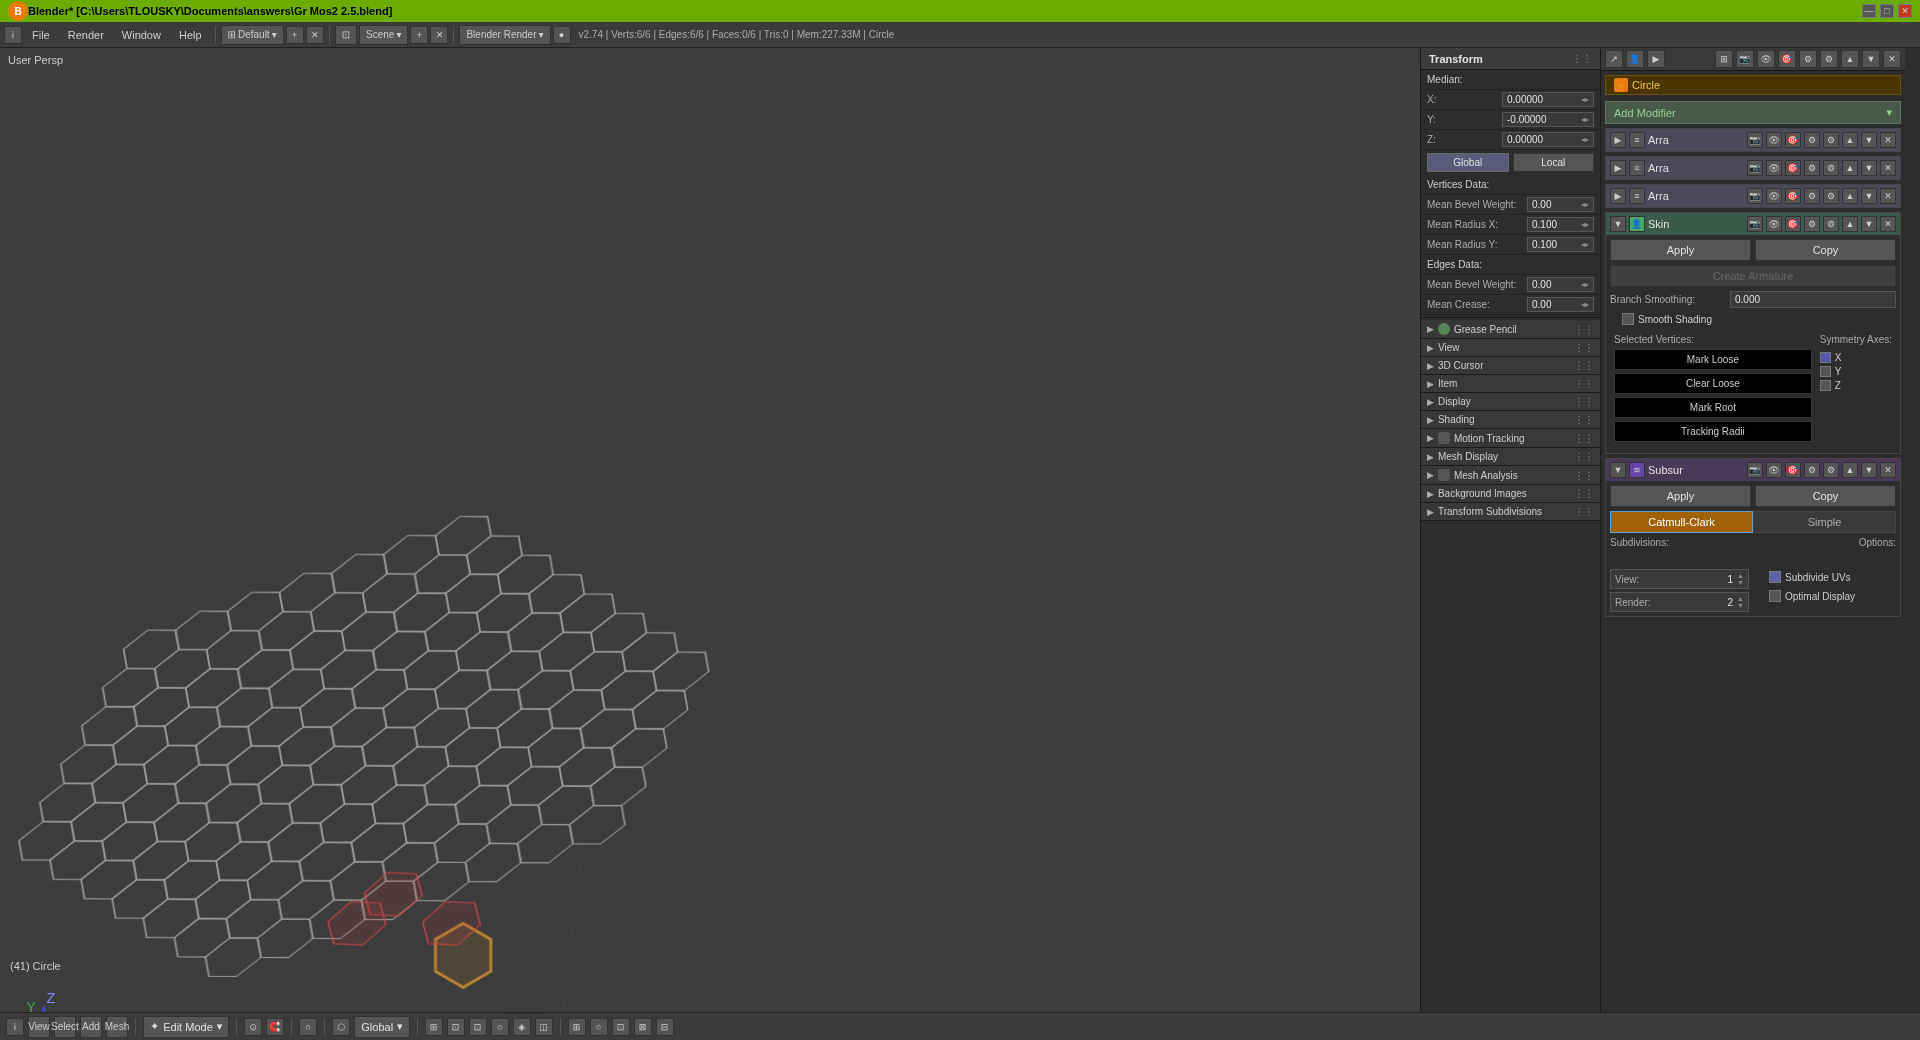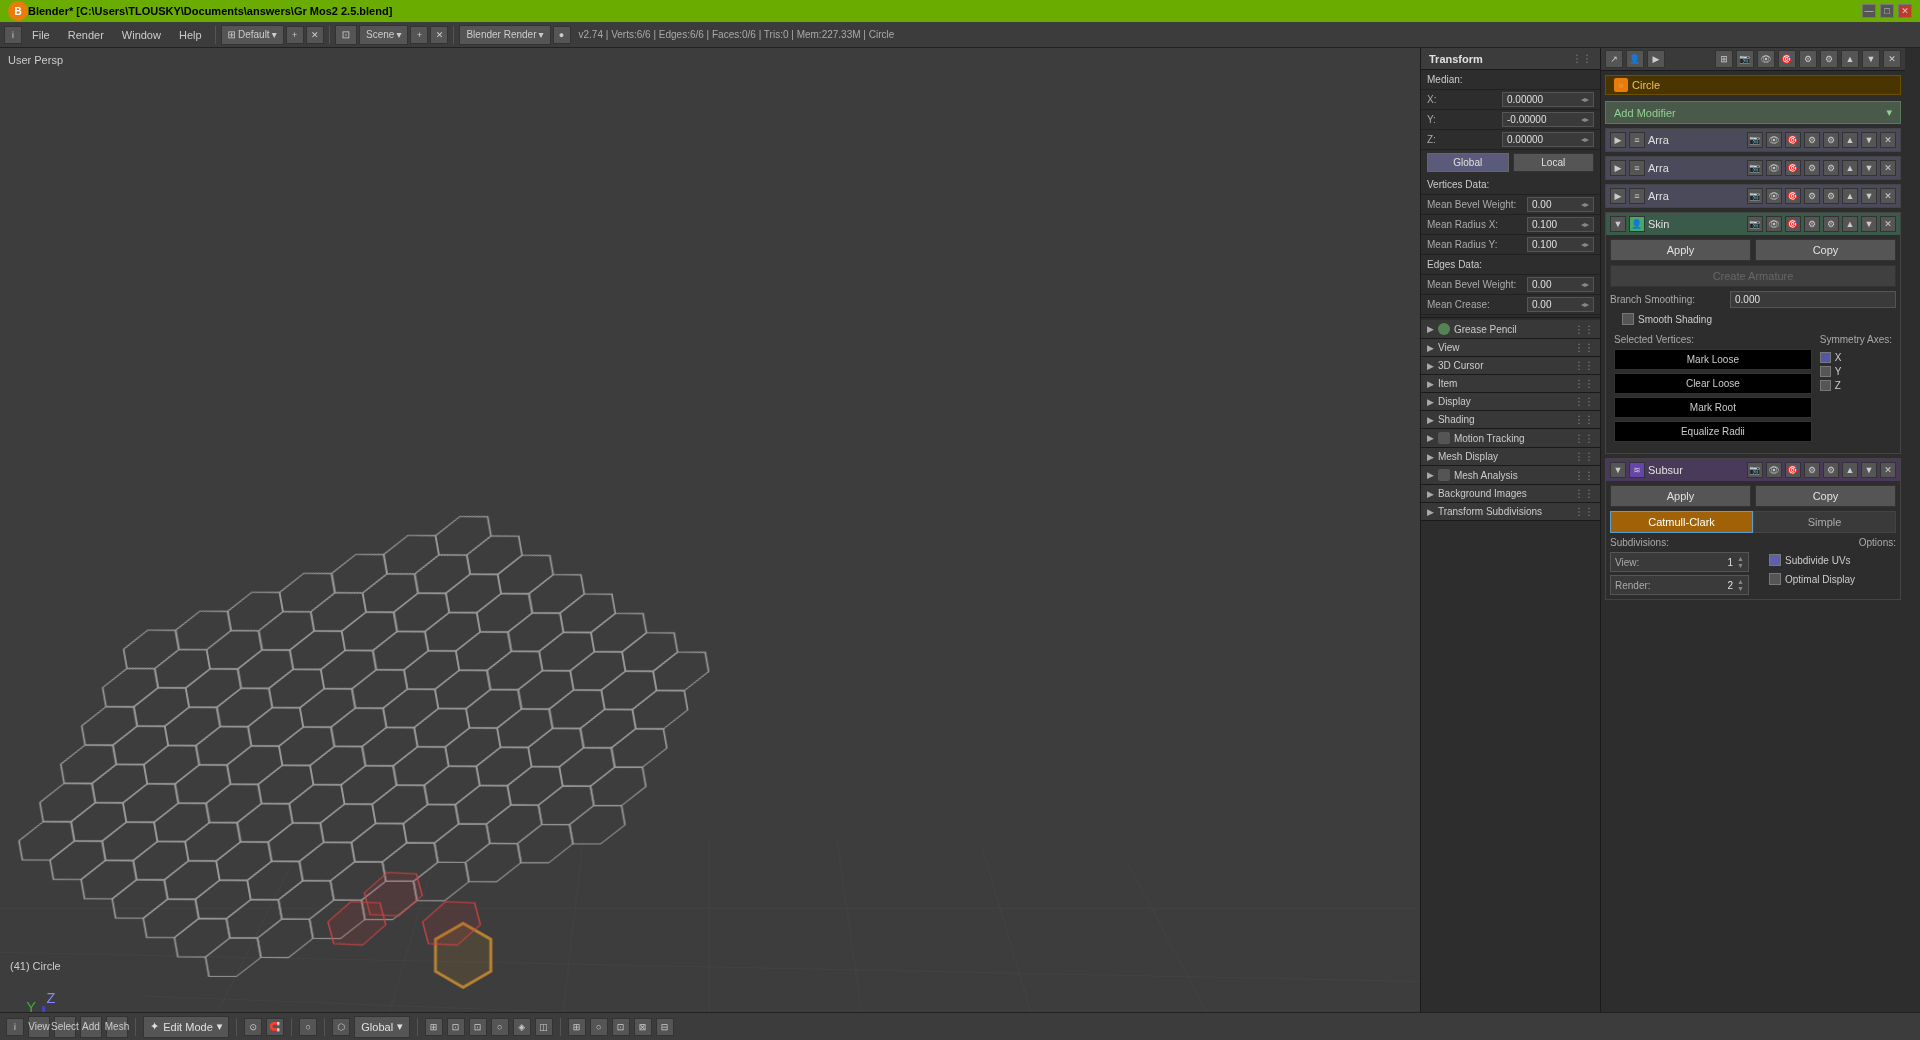--- a/index.html
+++ b/index.html
@@ -1007,21 +1007,21 @@
             <div class="mod-checkbox"></div>
             <span class="mod-checkbox-label">Smooth Shading</span>
           </div>
 
           <div class="vertices-layout">
             <div style="flex:1;">
               <div class="vertices-title">Selected Vertices:</div>
               <button class="mark-loose-btn">Mark Loose</button>
               <button class="mark-loose-btn">Clear Loose</button>
               <button class="mark-loose-btn">Mark Root</button>
-              <button class="mark-loose-btn">Equalize Radii</button>
+              <button class="mark-loose-btn">Tracking Radii</button>
             </div>
             <div class="symmetry-col">
               <div class="vertices-title">Symmetry Axes:</div>
               <div class="sym-checkbox-row">
                 <div class="sym-checkbox checked"></div>
                 <span class="sym-label">X</span>
               </div>
               <div class="sym-checkbox-row">
                 <div class="sym-checkbox"></div>
                 <span class="sym-label">Y</span>
@@ -1054,21 +1054,21 @@
           <div class="mod-action-row">
             <button class="mod-action-btn">Apply</button>
             <button class="mod-action-btn">Copy</button>
           </div>
 
           <div class="subsurf-tabs">
             <div class="subsurf-tab active">Catmull-Clark</div>
             <div class="subsurf-tab inactive">Simple</div>
           </div>
 
-          <div style="display:flex; gap:15px; margin-bottom:4px;">
+          <div style="display:flex; gap:15px; margin-bottom:21px;">
             <span style="color:#aaa;font-size:10px;flex:1;">Subdivisions:</span>
             <span style="color:#aaa;font-size:10px;">Options:</span>
           </div>
 
           <div style="display:flex; gap:8px; align-items:flex-start;">
             <div style="flex:1;">
               <div class="num-field" style="margin-bottom:3px;">
                 <span class="num-field-label">View:</span>
                 <span class="num-field-value">1</span>
                 <div class="num-field-arrows">

